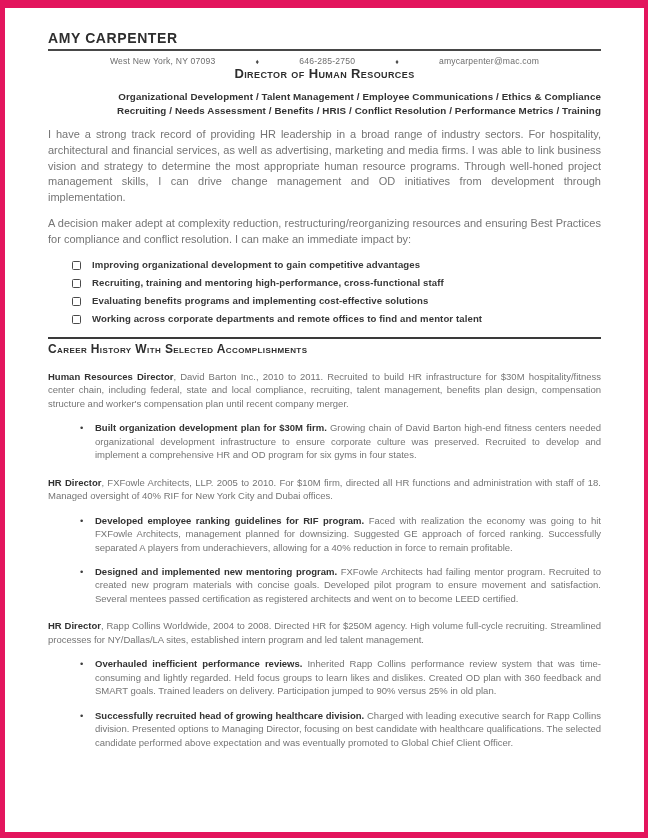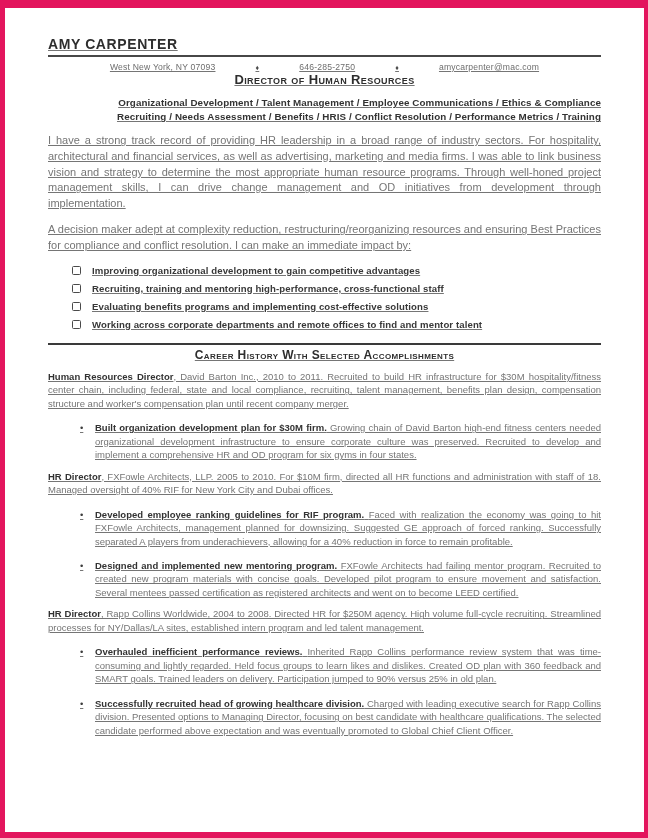--- a/index.html
+++ b/index.html
@@ -9,21 +9,21 @@
     height: 838px;
     box-sizing: border-box;
     background: #ffffff;
     border-style: solid;
     border-color: #E3155D;
     border-width: 8px 4px 6px 5px;
     overflow: hidden;
     font-family: "Liberation Sans", "DejaVu Sans", sans-serif;
     color: #757575;
   }
-  .content { padding: 28px 43px 0 43px; text-decoration: underline; }
+  .content { padding: 22px 43px 0 43px; }
 
   
   .name {
     font-size: 14px;
     font-weight: bold;
     letter-spacing: 0.6px;
     color: #2e2e2e;
     padding-bottom: 3px;
   }
   .name-rule { border: 0; border-top: 2px solid #474747; margin: 0; }
@@ -60,50 +60,50 @@
   .para {
     margin-top: 9px;
     font-size: 11px;
     line-height: 1.42;
     text-align: justify;
     color: #757575;
   }
   .check-list { margin-top: 9px; }
   .check-item {
     display: flex;
-    align-items: center;
+    align-items: flex-end;
     padding-left: 24px;
     margin-bottom: 7px;
     font-size: 9.6px;
     font-weight: bold;
     color: #383838;
     letter-spacing: 0.1px;
   }
   .sq {
     flex: 0 0 auto;
     width: 7px; height: 7px;
     border: 1.4px solid #4a4a4a;
     border-radius: 1.5px;
     margin-right: 11px;
     margin-top: 1.5px;
   }
 
   
   .career-rule { border: 0; border-top: 2.4px solid #3a3a3a; margin: 13px 0 0 0; }
   .career-heading {
     margin-top: 3px;
-    text-align: center;
+    text-align: left;
     font-variant: small-caps;
     font-weight: bold;
     font-size: 12px;
     letter-spacing: 0.4px;
     color: #2e2e2e;
   }
   .job-para {
-    margin-top: 8px;
+    margin-top: 14px;
     font-size: 9.5px;
     line-height: 1.42;
     text-align: justify;
     color: #757575;
   }
   .job-title { font-weight: bold; color: #333333; }
   .job-bullet {
     display: flex;
     align-items: flex-start;
     margin-top: 11px;

